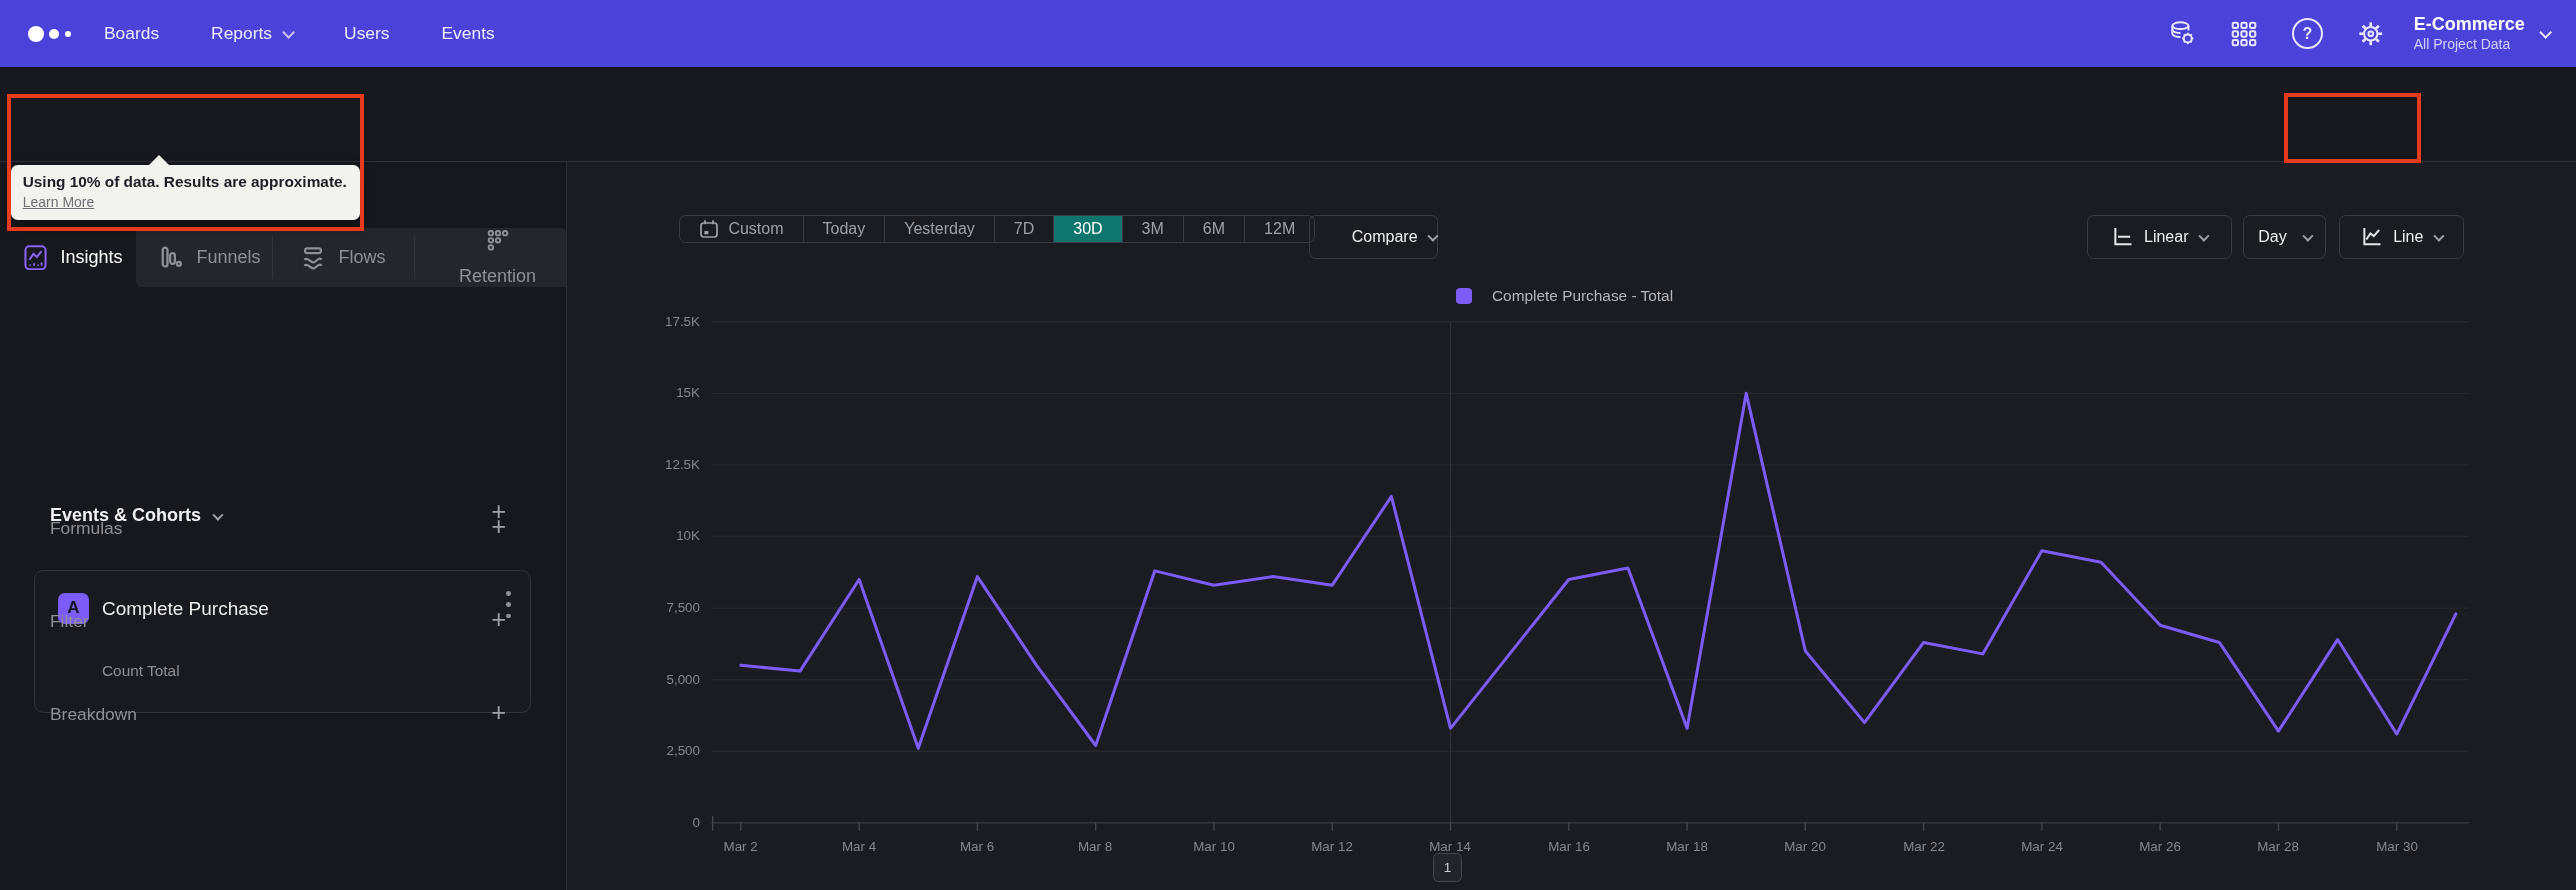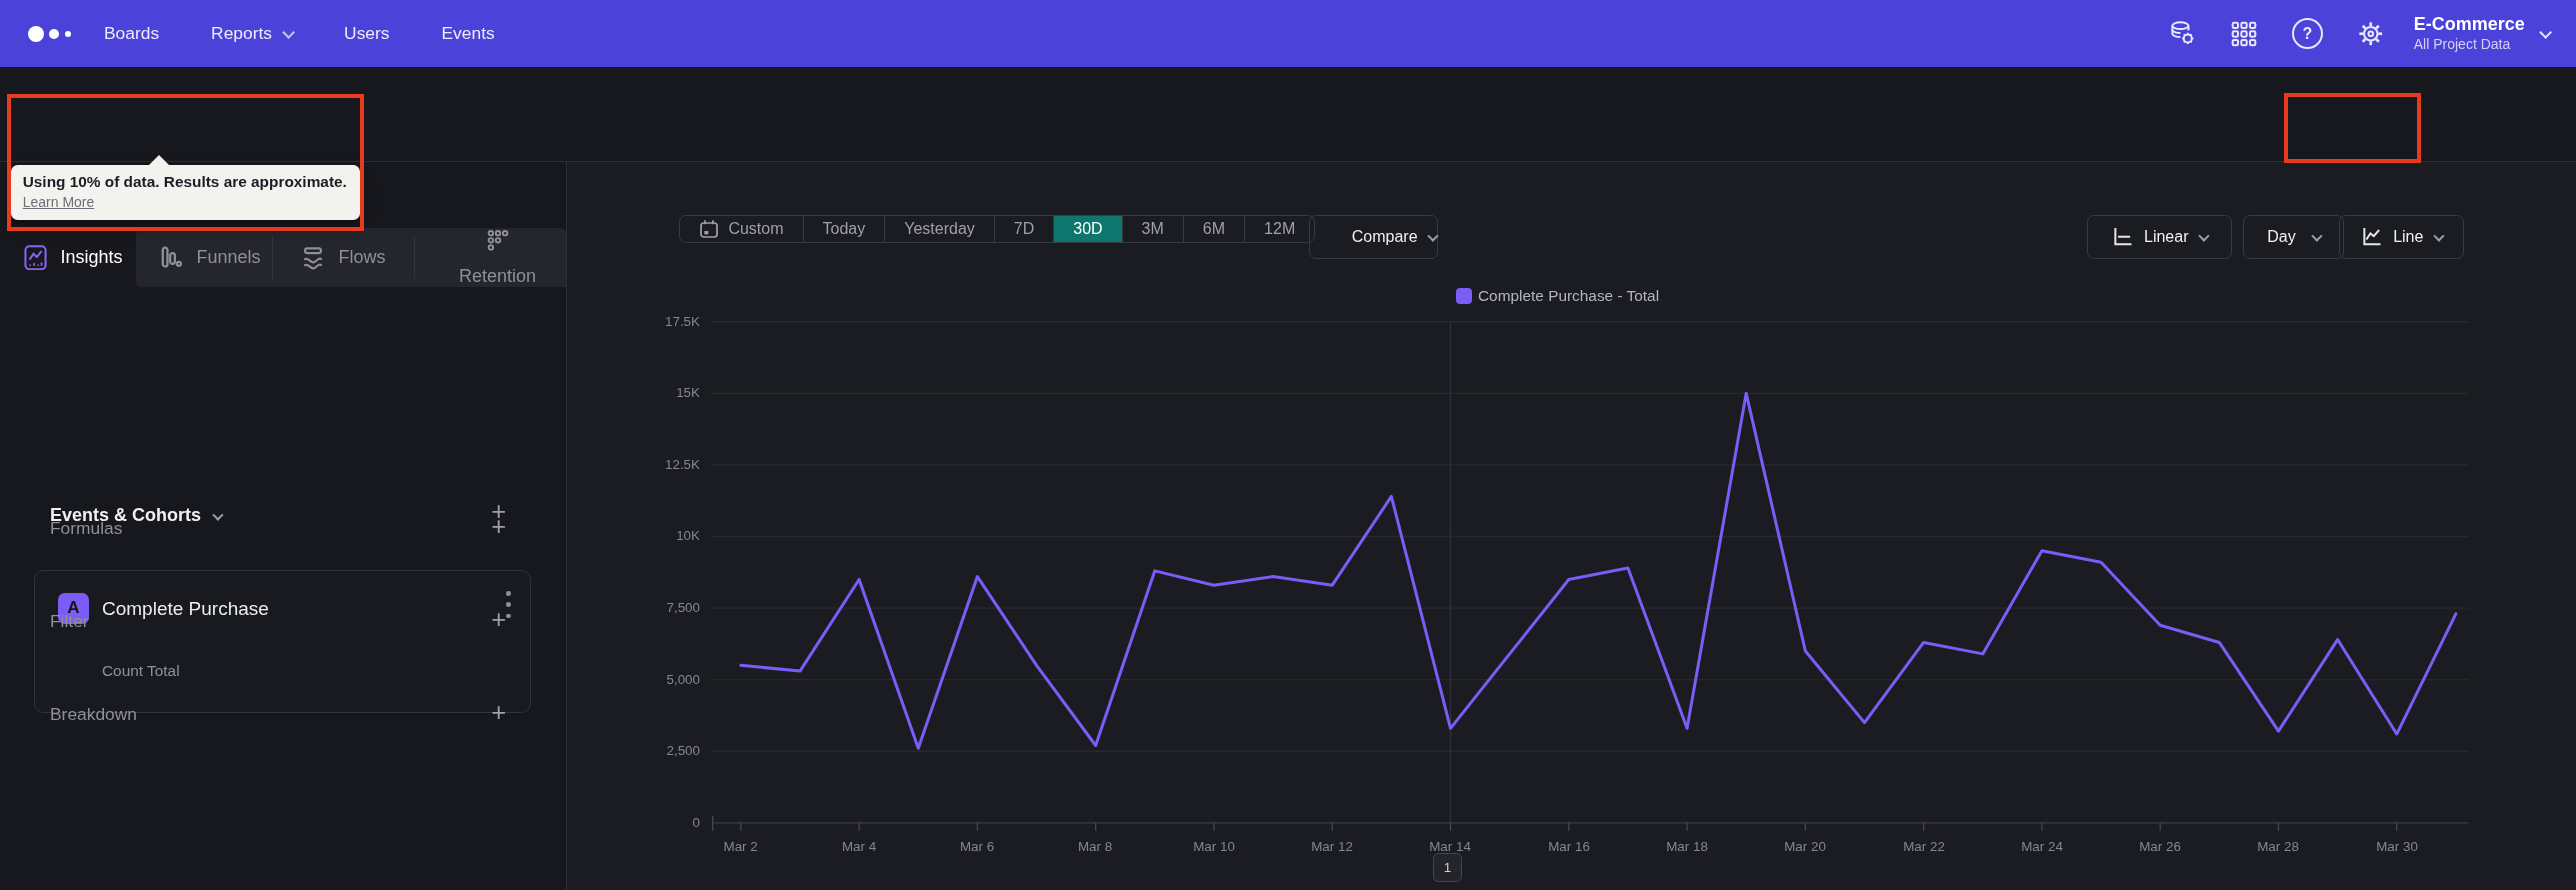--- a/index.html
+++ b/index.html
@@ -68,21 +68,21 @@
 
   
   .main{position:absolute;left:567px;top:162px;width:2009px;height:728px;background:#1b1c21;}
   .seg-group{position:absolute;left:679px;top:215px;height:28px;display:flex;border:1.3px solid #393a42;border-radius:6.7px;overflow:hidden;box-sizing:border-box;z-index:5;}
   .seg{height:100%;display:flex;align-items:center;justify-content:center;gap:9.4px;color:#9fa0a7;font-size:16px;border-right:1.3px solid #393a42;padding:0 19px;cursor:pointer;white-space:nowrap;}
   .seg:last-child{border-right:none;}
   .seg.active{background:#0f766e;color:#ffffff;}
   .ctrl-btn{position:absolute;top:215px;height:44px;border:1.3px solid #393a42;border-radius:6.7px;display:flex;align-items:center;justify-content:center;gap:10.7px;color:#f0f0f3;font-size:16px;box-sizing:border-box;cursor:pointer;z-index:5;}
   .ctrl-btn .chev{color:#9fa0a7;width:6px;height:6px;}
   .ctrl-btn svg{color:#e4e5e8;}
-  .legend{position:absolute;left:1456px;top:287px;display:flex;align-items:center;gap:6px;z-index:5;}
+  .legend{position:absolute;left:1456px;top:287px;display:flex;align-items:center;gap:20px;z-index:5;}
   .legend .sw{width:16px;height:16px;border-radius:4px;background:#7c5cf6;}
   .legend .ltext{color:#b4b5bc;font-size:15.4px;}
   #plot{position:absolute;left:711px;top:305px;width:1758px;height:577px;}
   #plot svg{position:absolute;left:0;top:0;}
   .grid-line{stroke:#27282f;stroke-width:2;}
   .axis-line{stroke:#3c3d45;stroke-width:2;}
   .vline{stroke:#2f3038;stroke-width:2;}
   .tickline{stroke:#45464e;stroke-width:2;}
   .series{fill:none;stroke-width:4.5;stroke-linejoin:round;stroke-linecap:round;}
   #y-labels{position:absolute;left:590px;top:305px;width:110px;height:550px;}
@@ -347,21 +347,21 @@
 </div>
 
 <div class="ctrl-btn" style="left:2087px;width:145px;">
   <svg width="21.5" height="21.5" viewBox="0 0 32 32" fill="none" stroke="currentColor" stroke-width="3">
       <polyline points="5,3 5,27 29,27"></polyline>
       <line x1="9" y1="16" x2="27" y2="16"></line>
     </svg>
   <span>Linear</span>
   <span class="chev"></span>
 </div>
-<div class="ctrl-btn" style="left:2243px;width:101px;gap:16px;">
+<div class="ctrl-btn" style="left:2243px;width:83px;gap:16px;">
   <span>Day</span>
   <span class="chev"></span>
 </div>
 <div class="ctrl-btn" style="left:2339px;width:125px;">
   <svg width="21.5" height="21.5" viewBox="0 0 32 32" fill="none" stroke="currentColor" stroke-width="3">
       <polyline points="5,3 5,27 29,27"></polyline>
       <polyline points="8,20 14,11 19,15 27,6"></polyline>
     </svg>
   <span>Line</span>
   <span class="chev"></span>

